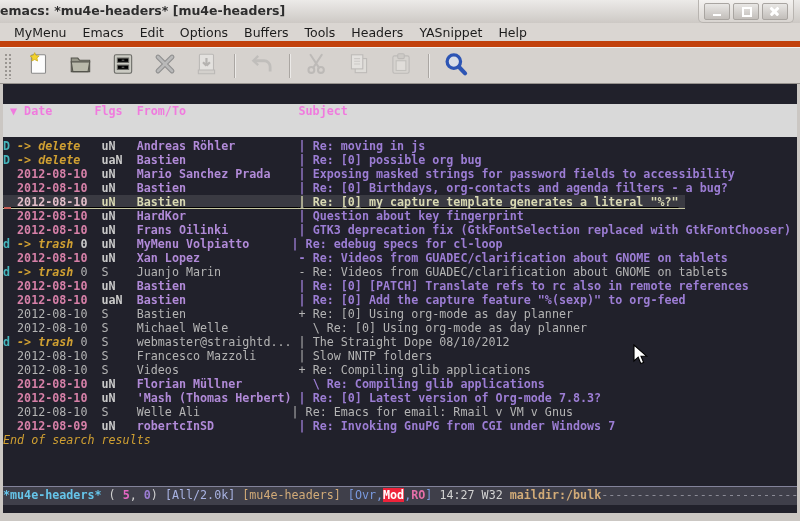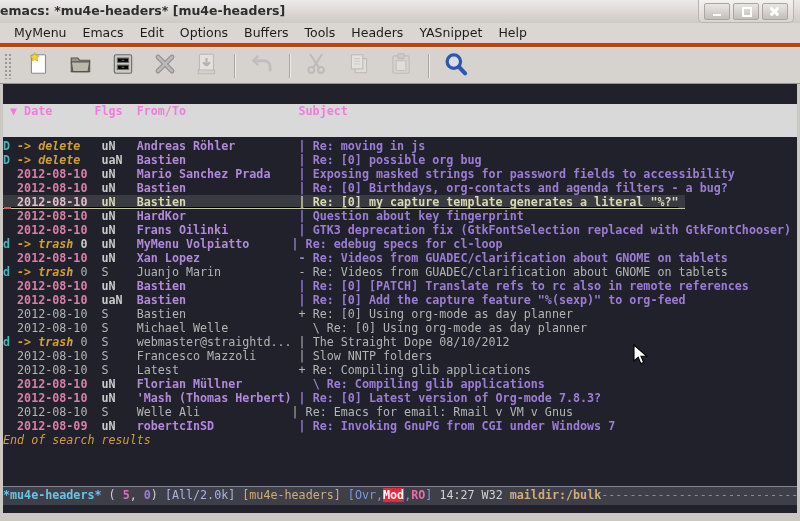--- a/index.html
+++ b/index.html
@@ -14,21 +14,21 @@
            background:linear-gradient(#f4f2f0,#d8d4d0);padding:0 5px;border-radius:0 0 5px 5px;
            border:1px solid #b8b4b0;border-top:none;}
   .winbtn{width:24px;height:15px;border-radius:2px;border:1px solid #a9a5a1;
           background:linear-gradient(#e9e7e5,#c2beba);position:relative;cursor:default;}
   .winbtn .g-min{position:absolute;left:8px;bottom:3px;width:8px;height:2px;background:#fff;}
   .winbtn .g-max{position:absolute;left:8px;top:3.5px;width:6px;height:6px;border:2px solid #fff;}
   .winbtn .g-x1,.winbtn .g-x2{position:absolute;left:6px;top:6px;width:11px;height:2.6px;background:#fff;border-radius:1px;}
   .winbtn .g-x1{transform:rotate(45deg);} .winbtn .g-x2{transform:rotate(-45deg);}
   
   .menubar{position:absolute;left:0;top:23px;width:800px;height:24px;background:#dad6d2;
-           border-bottom:4px solid #c2410c;display:flex;align-items:flex-start;padding-left:6px;box-sizing:border-box;}
+           border-bottom:6px solid #c2410c;display:flex;align-items:center;padding-left:6px;box-sizing:border-box;}
   .menu-item{font-size:12.5px;color:#1c1c1c;padding:2px 8px;white-space:nowrap;}
   
   .toolbar{position:absolute;left:0;top:47px;width:800px;height:37px;background:#d6d2ce;
            border-top:1px solid #f2f0ee;border-bottom:1px solid #96928e;
            display:flex;align-items:center;box-sizing:border-box;padding-left:4px;}
   .tb-handle{width:8px;height:26px;margin:0 6px 0 0;
      background-image:radial-gradient(#9a9692 1px,transparent 1.2px);background-size:4px 4px;}
   .tb-btn{width:34px;height:30px;display:flex;align-items:center;justify-content:center;margin:0 4px;}
   .tb-btn.disabled{opacity:.35;filter:grayscale(60%);}
   .tb-sep{width:1px;height:24px;background:#aaa6a2;margin:0 6px;box-shadow:1px 0 0 #eceae8;}
@@ -190,21 +190,21 @@
         <div class="row"><span class="mark">  </span><span class="u-date">2012-08-10  </span><span class="u-flags">uN   </span><span class="u-from">Frans Oilinki          </span><span class="u-subj">| GTK3 deprecation fix (GtkFontSelection replaced with GtkFontChooser)</span></div>
         <div class="row"><span class="mark">d </span><span class="action">-&gt; trash</span><span class="u-flags"> 0  </span><span class="u-flags">uN   </span><span class="u-from">MyMenu Volpiatto      </span><span class="u-subj">| Re: edebug specs for cl-loop</span></div>
         <div class="row"><span class="mark">  </span><span class="u-date">2012-08-10  </span><span class="u-flags">uN   </span><span class="u-from">Xan Lopez              </span><span class="u-subj">- Re: Videos from GUADEC/clarification about GNOME on tablets</span></div>
         <div class="row"><span class="mark">d </span><span class="action">-&gt; trash</span><span class="r-txt"> 0  </span><span class="r-txt">S    </span><span class="r-txt">Juanjo Marin           </span><span class="r-txt">- Re: Videos from GUADEC/clarification about GNOME on tablets</span></div>
         <div class="row"><span class="mark">  </span><span class="u-date">2012-08-10  </span><span class="u-flags">uN   </span><span class="u-from">Bastien                </span><span class="u-subj">| Re: [0] [PATCH] Translate refs to rc also in remote references</span></div>
         <div class="row"><span class="mark">  </span><span class="u-date">2012-08-10  </span><span class="u-flags">uaN  </span><span class="u-from">Bastien                </span><span class="u-subj">| Re: [0] Add the capture feature "%(sexp)" to org-feed</span></div>
         <div class="row"><span class="mark">  </span><span class="r-txt">2012-08-10  </span><span class="r-txt">S    </span><span class="r-txt">Bastien                </span><span class="r-txt">+ Re: [0] Using org-mode as day planner</span></div>
         <div class="row"><span class="mark">  </span><span class="r-txt">2012-08-10  </span><span class="r-txt">S    </span><span class="r-txt">Michael Welle          </span><span class="r-txt">  \ Re: [0] Using org-mode as day planner</span></div>
         <div class="row"><span class="mark">d </span><span class="action">-&gt; trash</span><span class="r-txt"> 0  </span><span class="r-txt">S    </span><span class="r-txt">webmaster@straightd... </span><span class="r-txt">| The Straight Dope 08/10/2012</span></div>
         <div class="row"><span class="mark">  </span><span class="r-txt">2012-08-10  </span><span class="r-txt">S    </span><span class="r-txt">Francesco Mazzoli      </span><span class="r-txt">| Slow NNTP folders</span></div>
-        <div class="row"><span class="mark">  </span><span class="r-txt">2012-08-10  </span><span class="r-txt">S    </span><span class="r-txt">Latest                 </span><span class="r-txt">+ Re: Compiling glib applications</span></div>
+        <div class="row"><span class="mark">  </span><span class="r-txt">2012-08-10  </span><span class="r-txt">S    </span><span class="r-txt">Videos                 </span><span class="r-txt">+ Re: Compiling glib applications</span></div>
         <div class="row"><span class="mark">  </span><span class="u-date">2012-08-10  </span><span class="u-flags">uN   </span><span class="u-from">Florian Müllner        </span><span class="u-subj">  \ Re: Compiling glib applications</span></div>
         <div class="row"><span class="mark">  </span><span class="u-date">2012-08-10  </span><span class="u-flags">uN   </span><span class="u-from">'Mash (Thomas Herbert) </span><span class="u-subj">| Re: [0] Latest version of Org-mode 7.8.3?</span></div>
         <div class="row"><span class="mark">  </span><span class="r-txt">2012-08-10  </span><span class="r-txt">S    </span><span class="r-txt">Welle Ali             </span><span class="r-txt">| Re: Emacs for email: Rmail v VM v Gnus</span></div>
         <div class="row"><span class="mark">  </span><span class="u-date">2012-08-09  </span><span class="u-flags">uN   </span><span class="u-from">robertcInSD            </span><span class="u-subj">| Re: Invoking GnuPG from CGI under Windows 7</span></div>
         <div class="fringe-cursor" style="top: 70px;"></div>
       </div>
     <div class="endmarker">End of search results</div>
     <div class="filler"></div>
     <div class="modeline" id="modeline"><span class="ml-buffer-name">*mu4e-headers*</span><span class="ml-plain"> ( </span><span class="ml-line-num">5</span><span class="ml-plain">, </span><span class="ml-col-num">0</span><span class="ml-plain">) </span><span class="ml-position">[All/2.0k] </span><span class="ml-major-mode">[mu4e-headers] </span><span class="ml-minor">[Ovr,</span><span class="ml-modified">Mod</span><span class="ml-minor">,</span><span class="ml-readonly">RO</span><span class="ml-minor">] </span><span class="ml-plain">14:27 W32 </span><span class="ml-maildir">maildir:/bulk</span><span class="ml-dashes">------------------------------</span></div>
     <div class="echo"></div>

